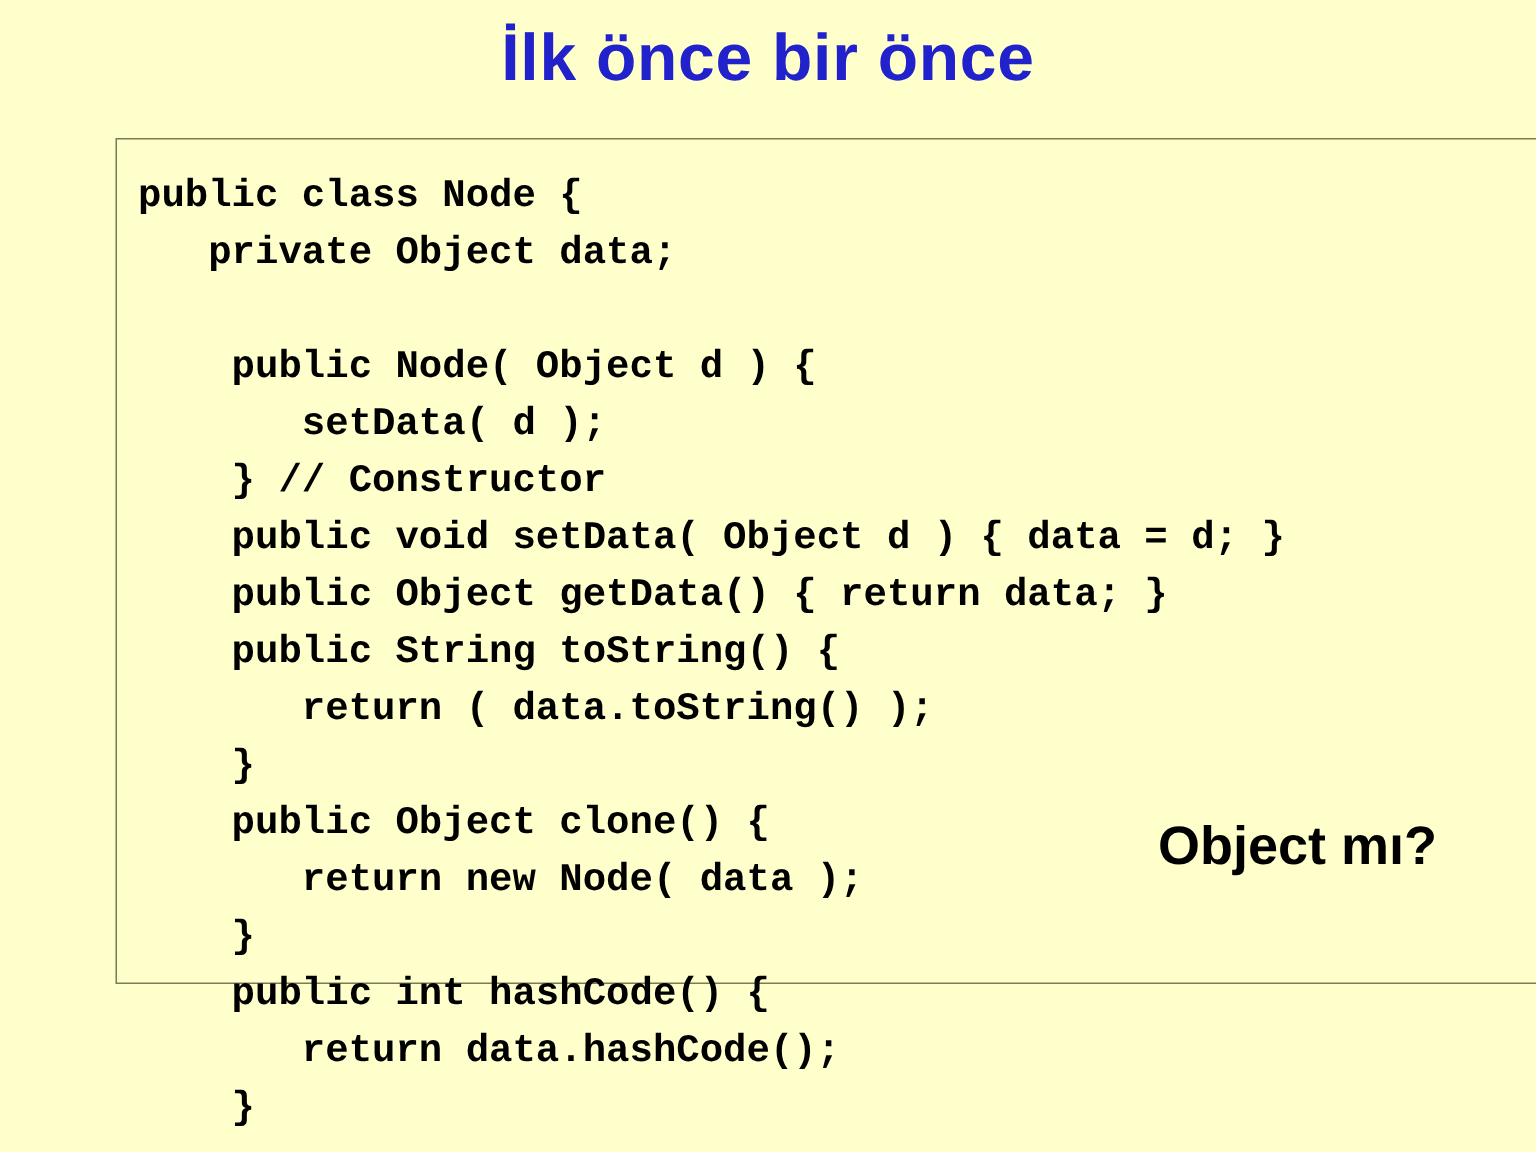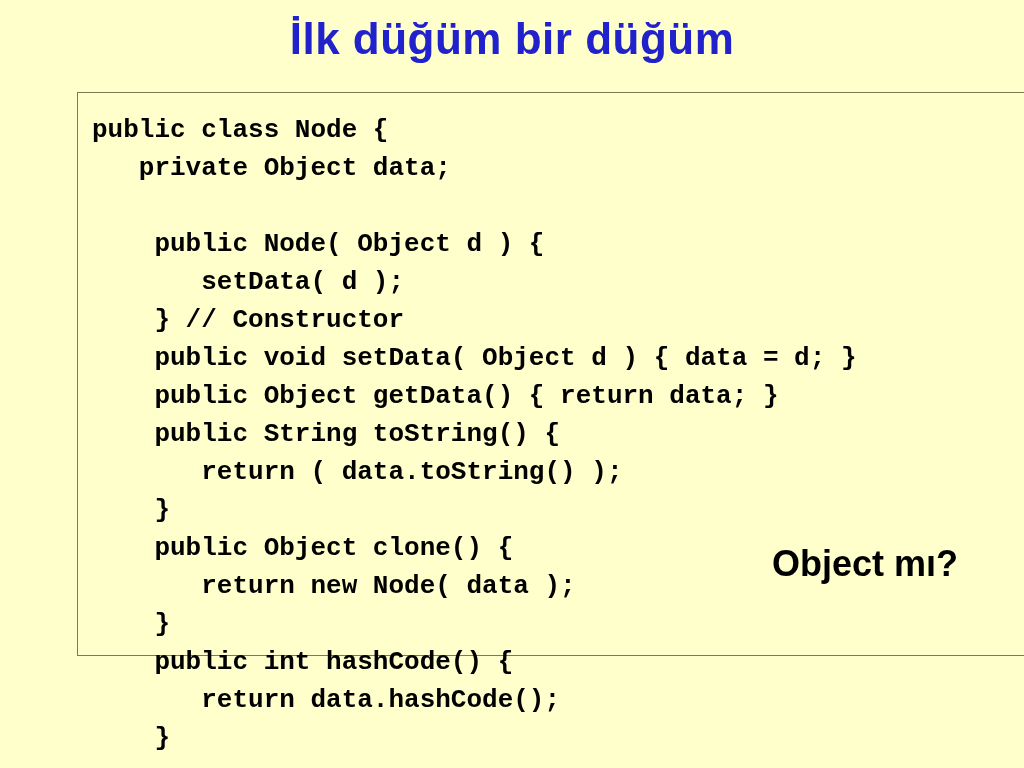--- a/index.html
+++ b/index.html
@@ -56,21 +56,21 @@
     color: #000;
     right: 70px;
     bottom: 70px;
   }
 </style>
 </head>
 <body>
 
 <div class="slide">
 
-  <div class="title">İlk düğüm bir düğüm</div>
+  <div class="title">İlk önce bir önce</div>
 
   <div class="codebox">
     <div class="code" id="code-content">public class Node {
    private Object data;
 
     public Node( Object d ) {
        setData( d );
     } // Constructor
     public void setData( Object d ) { data = d; }
     public Object getData() { return data; }

